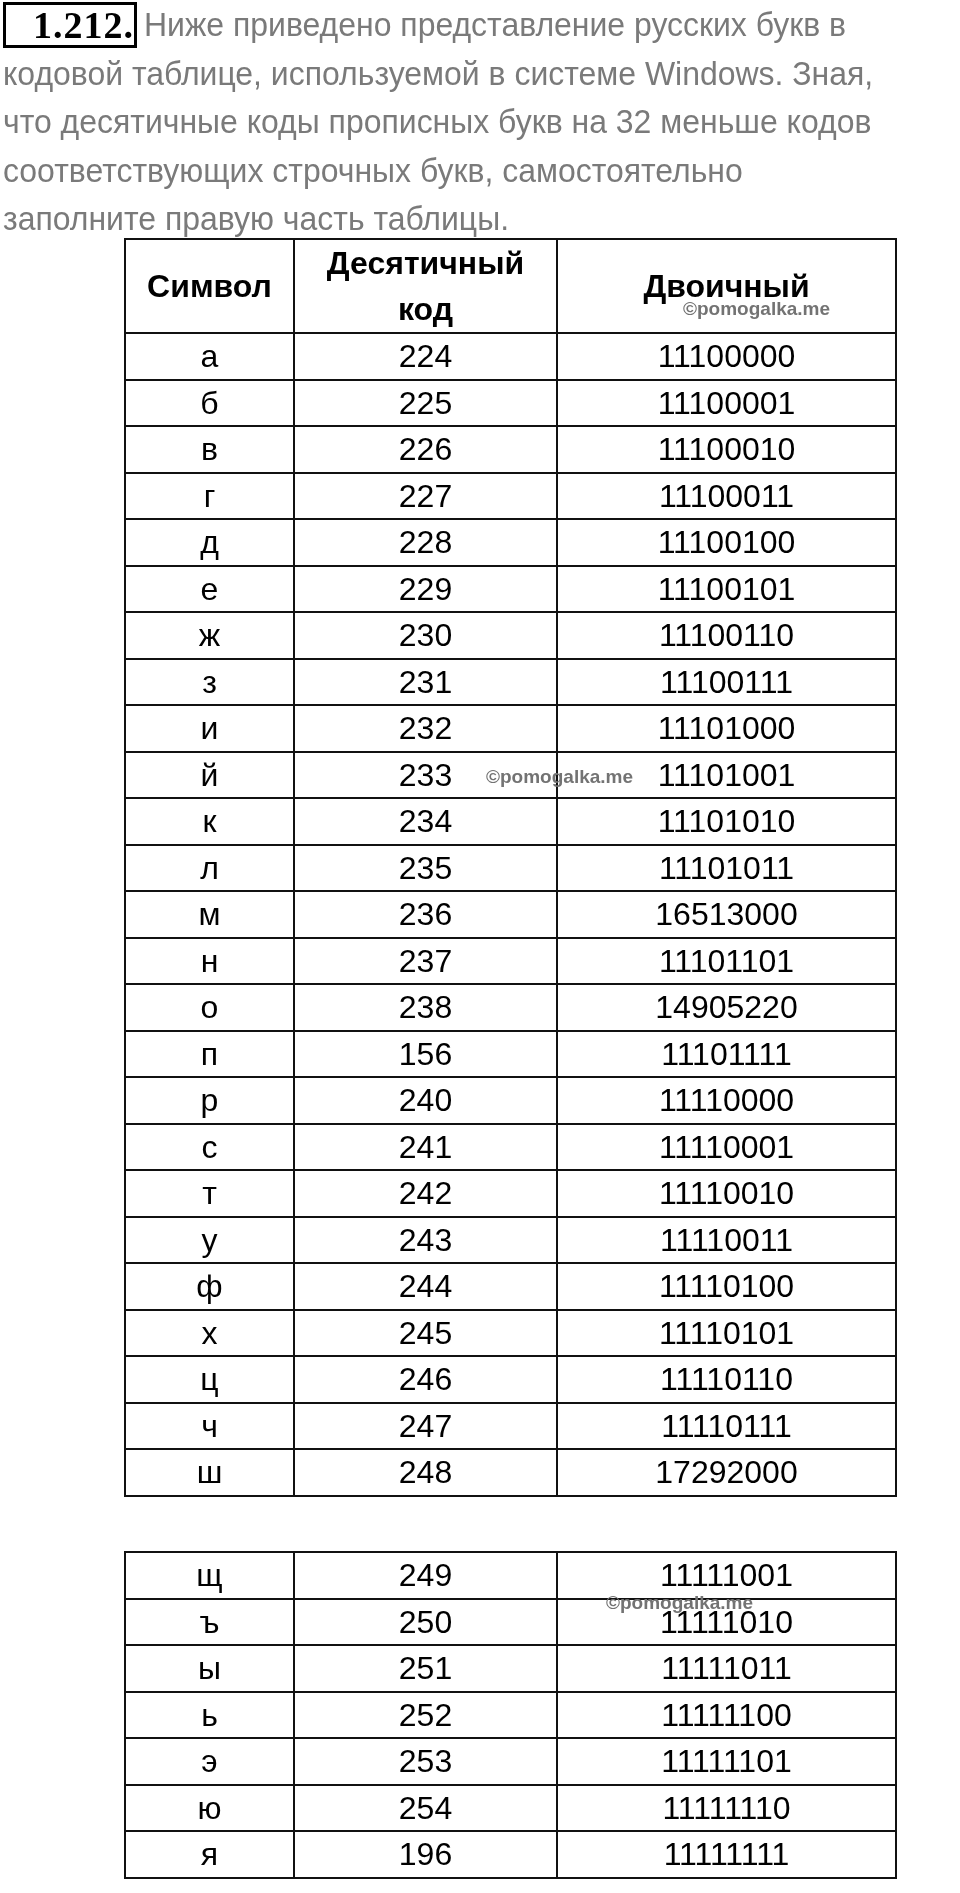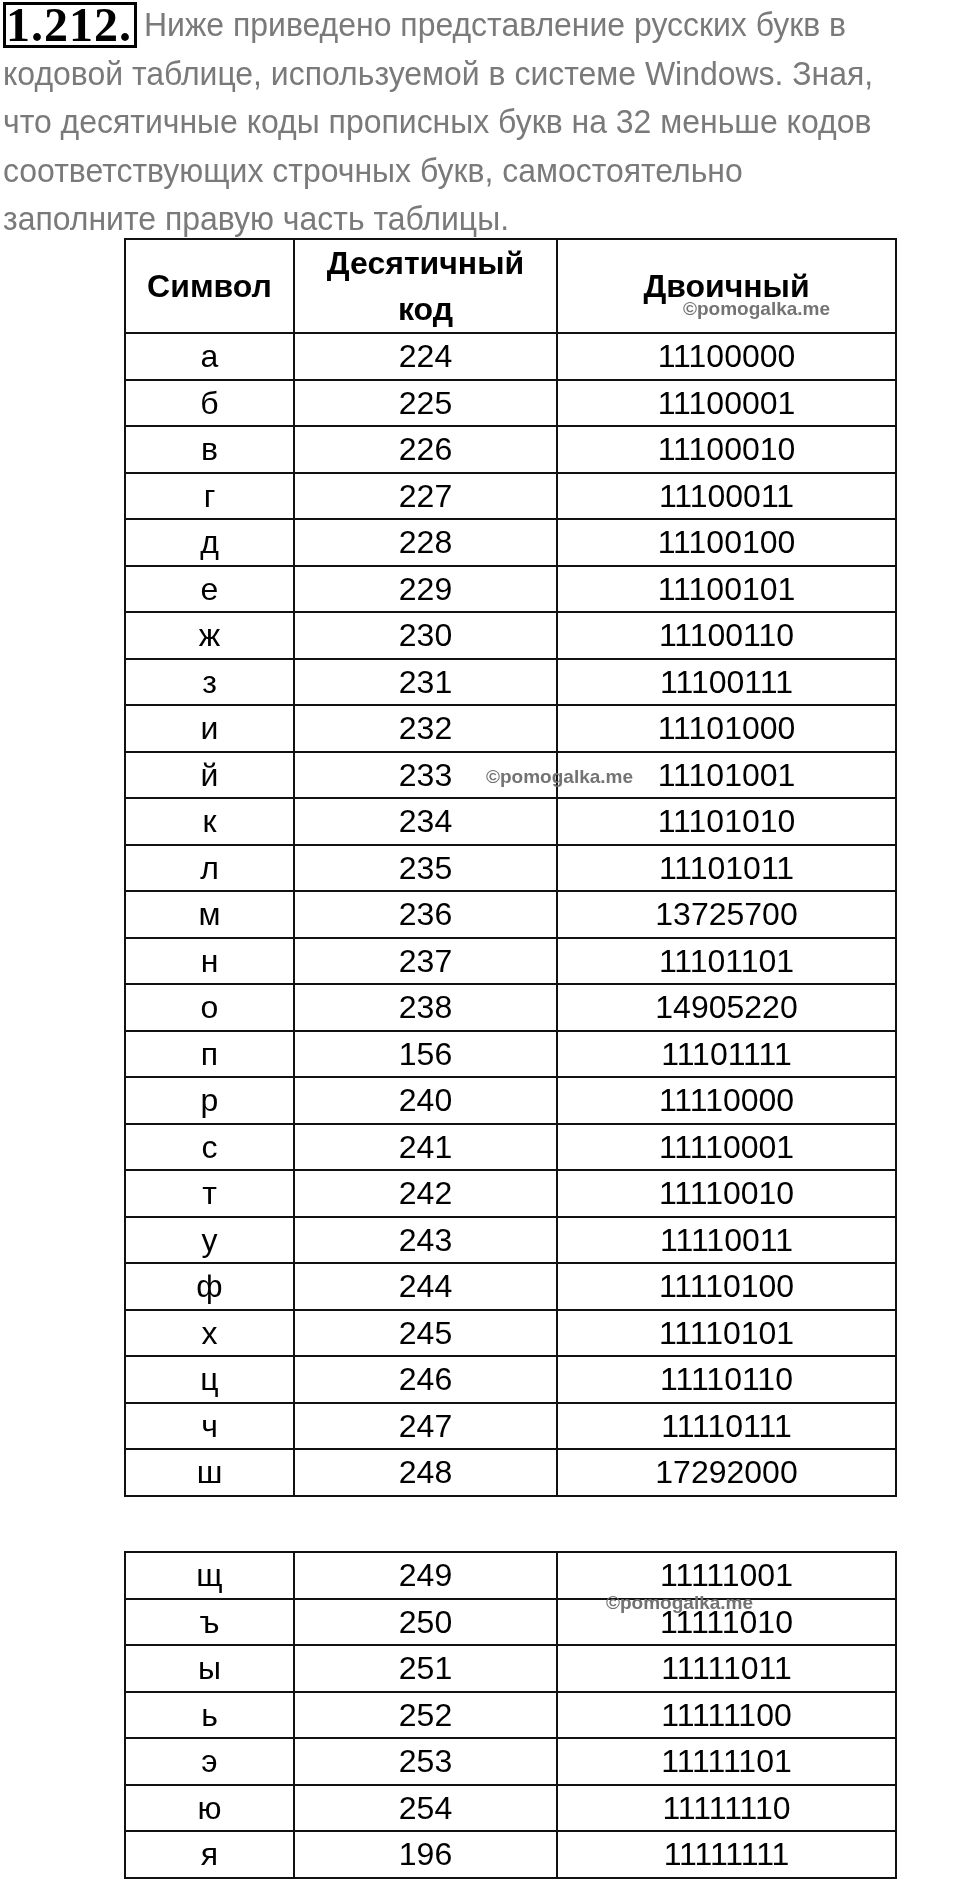--- a/index.html
+++ b/index.html
@@ -1,20 +1,20 @@
 <!DOCTYPE html>
 <html><head>
 <meta charset="utf-8">
 <style>
   html, body { margin:0; padding:0; background:#ffffff; }
   body { width:960px; height:1893px; position:relative; overflow:hidden; font-family:"Liberation Sans", sans-serif; }
   .problem-num {
     position:absolute; left:3px; top:2px; width:128px; height:40px;
     border:3px solid #000; font-family:"Liberation Serif", serif; font-weight:bold;
-    font-size:48px; line-height:40px; text-align:left; color:#000; letter-spacing:1px;
+    font-size:38px; line-height:40px; text-align:right; color:#000; letter-spacing:1px;
   }
   .intro {
     position:absolute; left:3px; top:0; width:955px; color:#7a7a7a;
     font-size:34px; line-height:48.5px; margin:0;
     transform:scaleX(0.94); transform-origin:left top;
   }
   .intro .indent { display:inline-block; width:150px; }
   table.codes {
     position:absolute; left:124px; border-collapse:collapse; table-layout:fixed;
     width:771px; color:#000;padding-left:32px;
@@ -105,21 +105,21 @@
         <td>11101010</td>
       </tr>
       <tr>
         <td>л</td>
         <td>235</td>
         <td>11101011</td>
       </tr>
       <tr>
         <td>м</td>
         <td>236</td>
-        <td>13725700</td>
+        <td>16513000</td>
       </tr>
       <tr>
         <td>н</td>
         <td>237</td>
         <td>11101101</td>
       </tr>
       <tr>
         <td>о</td>
         <td>238</td>
         <td>14905220</td>

